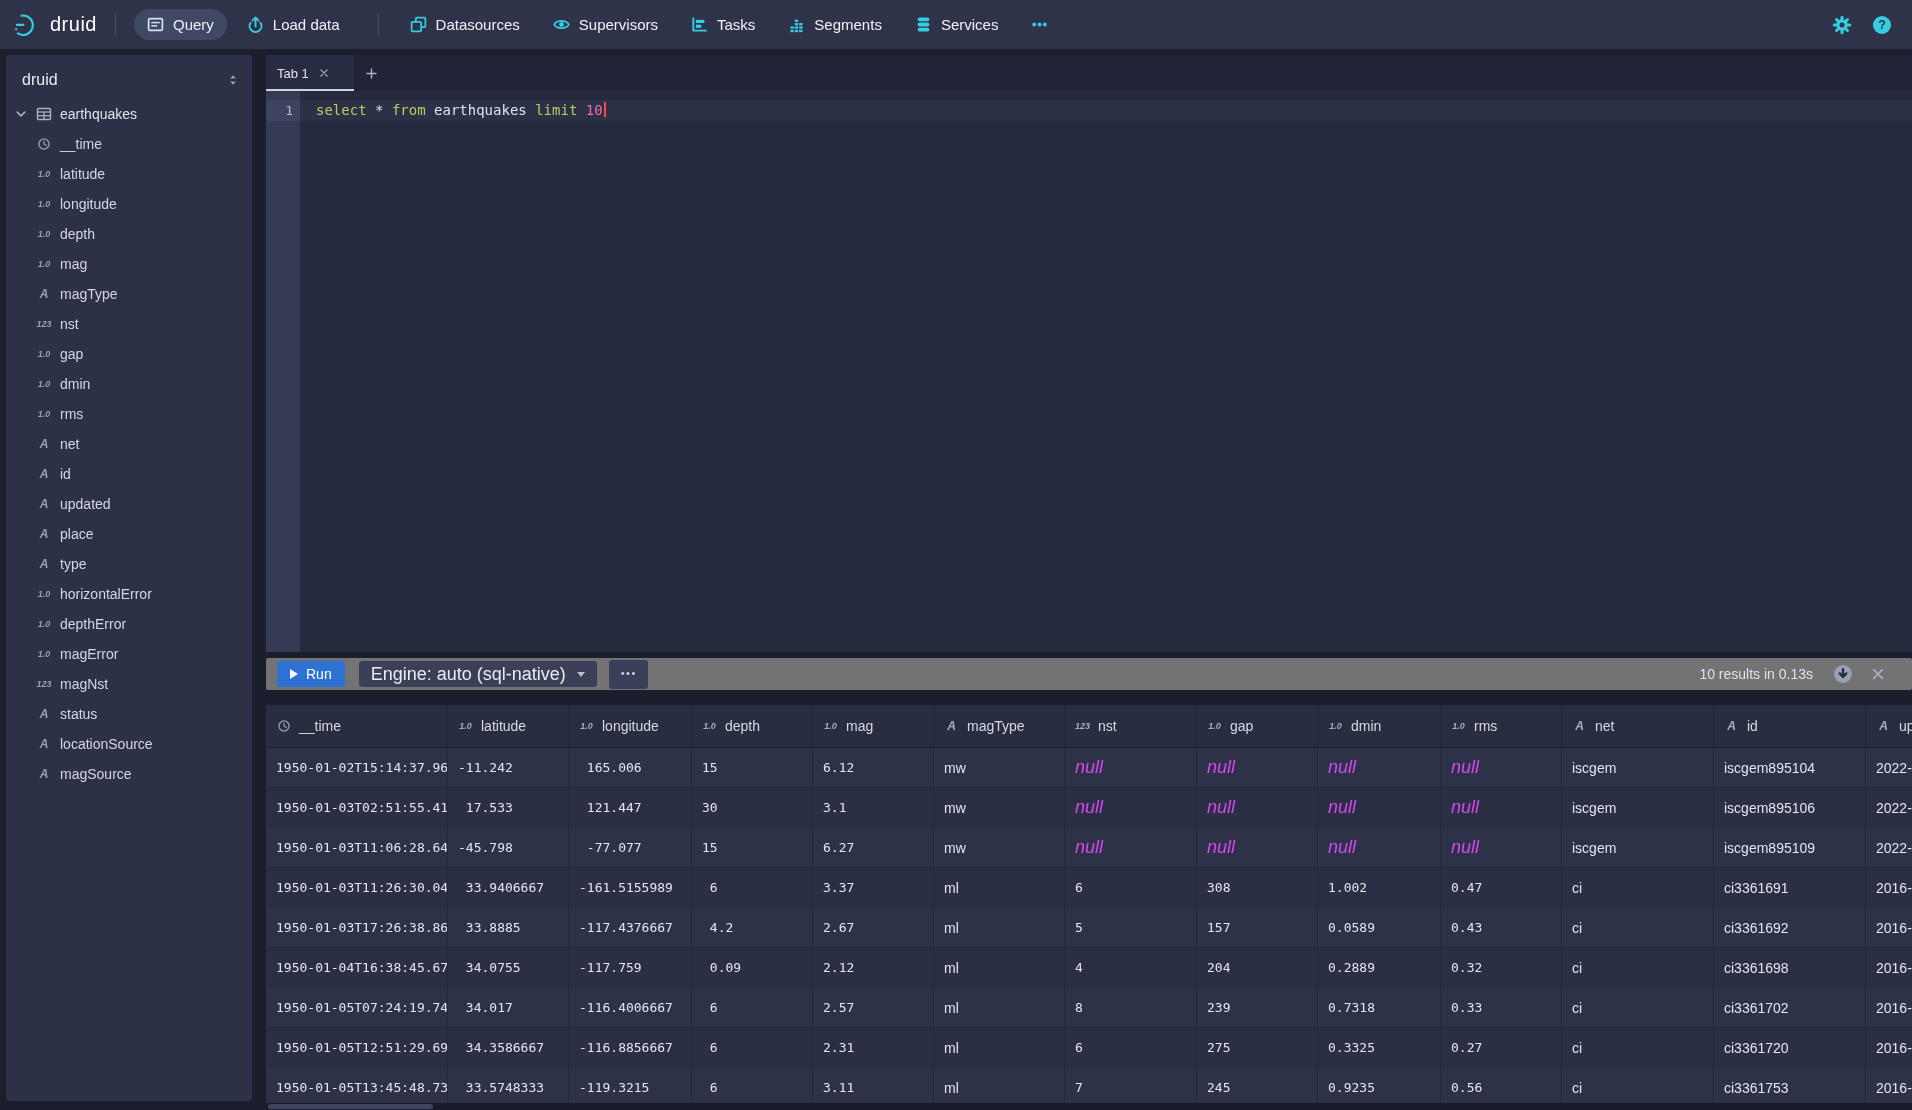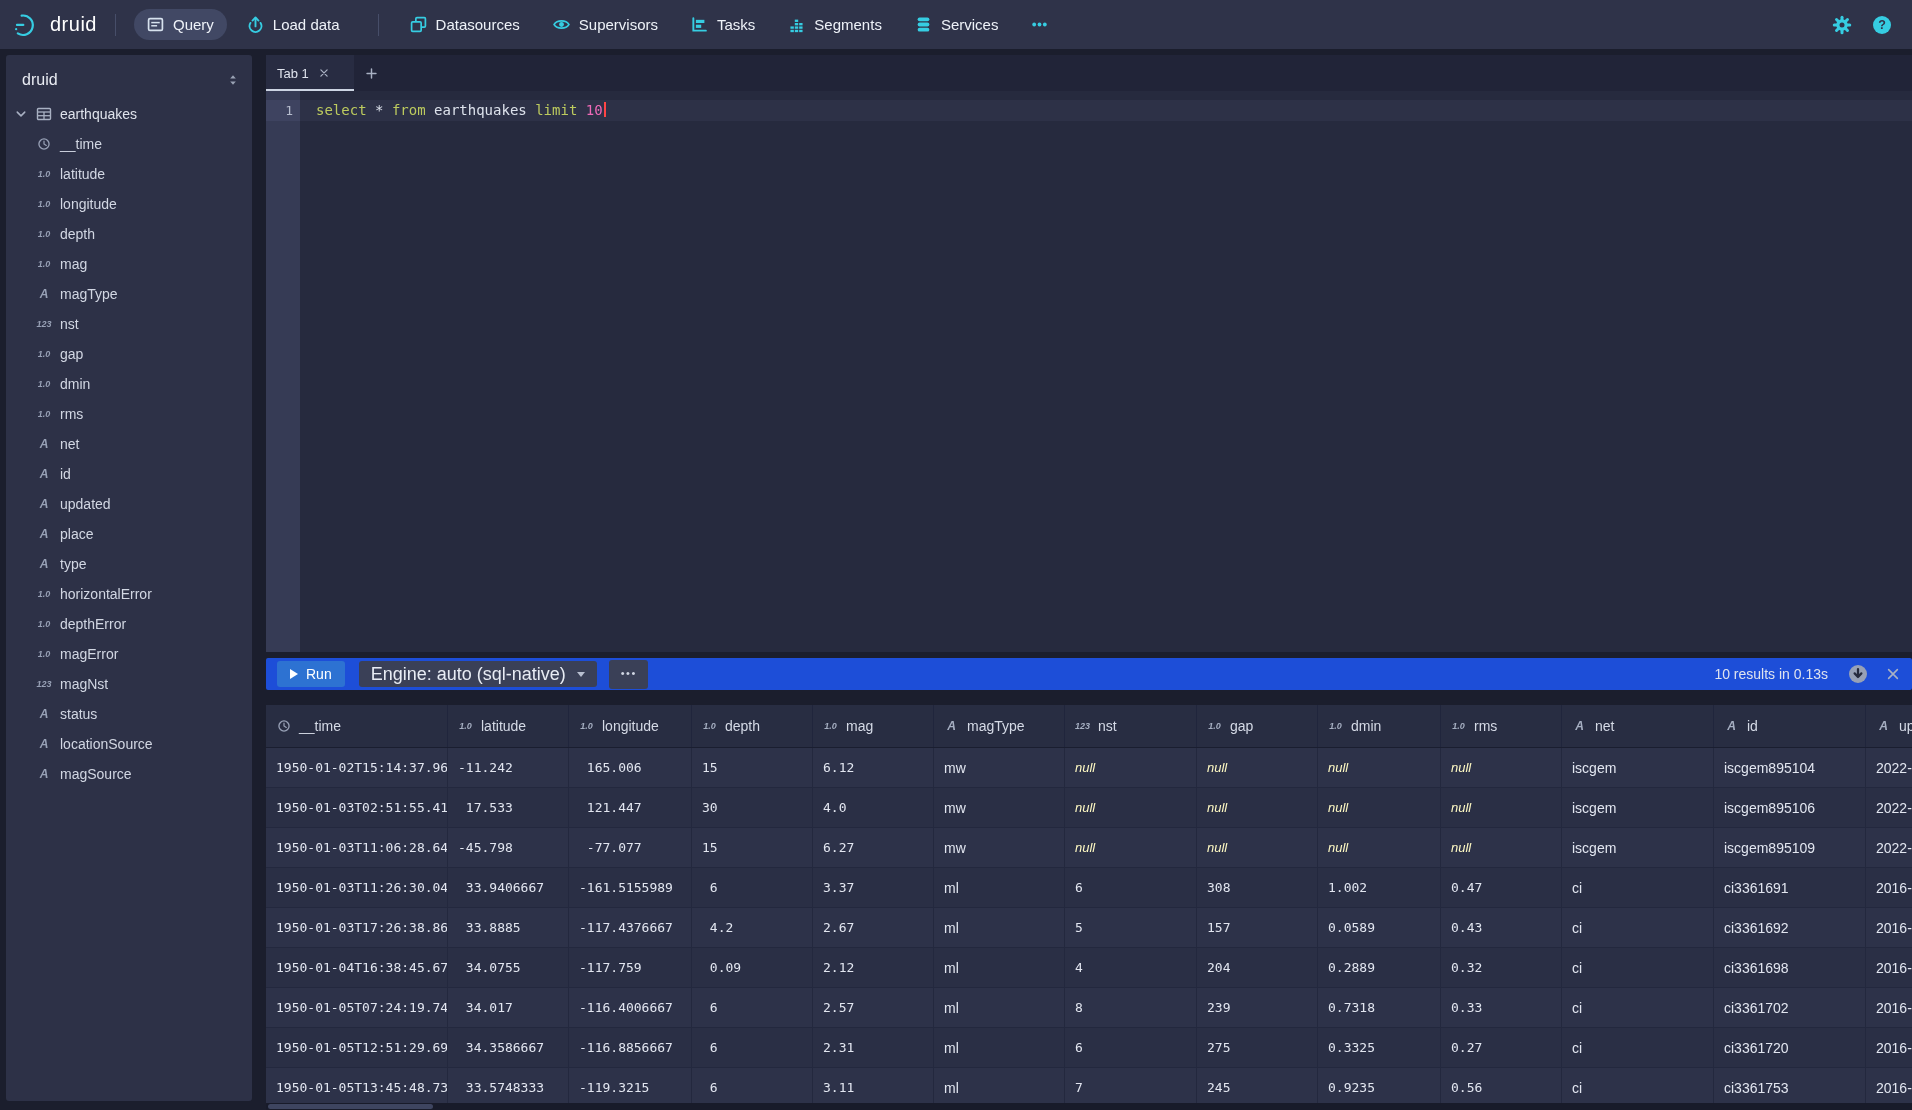--- a/index.html
+++ b/index.html
@@ -42,41 +42,41 @@
   .gutter{position:absolute;left:0;top:0;width:34px;height:100%;background:#363b55;}
   .active-line{position:absolute;left:0;top:9px;width:100%;height:21px;background:#2d3147;}
   .gutter-active{position:absolute;left:0;top:9px;width:34px;height:21px;background:#3e4360;}
   .line-no{position:absolute;left:0;top:9px;width:27px;text-align:right;color:#b6bccd;font-size:13px;line-height:21px;}
   .code-line{position:absolute;left:50px;top:9px;line-height:21px;font-size:14px;white-space:pre;}
   .tok-keyword{color:#bdcb5e;}
   .tok-plain{color:#dde2ec;}
   .tok-number{color:#ef6ab8;}
   .caret{display:inline-block;width:2px;height:15px;background:#ff4545;vertical-align:-2px;margin-left:1px;}
   
-  .runbar{position:absolute;left:266px;top:658px;width:1646px;height:32px;background:#1d4ed8;border-radius:2px;display:flex;align-items:center;padding:0 12px 0 11px;box-sizing:border-box;}
+  .runbar{position:absolute;left:266px;top:658px;width:1646px;height:32px;background:#737373;border-radius:2px;display:flex;align-items:center;padding:0 27px 0 11px;box-sizing:border-box;}
   .run-btn{height:26px;background:#2d72d2;border-radius:3px;color:#fff;display:flex;align-items:center;gap:8px;padding:0 13px;font-size:14px;cursor:pointer;}
   .play{width:0;height:0;border-left:8px solid #fff;border-top:5px solid transparent;border-bottom:5px solid transparent;}
   .engine-btn{height:26px;background:#3a4057;border-radius:3px;color:#e8ecf4;display:flex;align-items:center;gap:11px;padding:0 12px;font-size:18px;margin-left:14px;cursor:pointer;}
   .caret-down{width:0;height:0;border-top:5px solid #b8bfd0;border-left:4.5px solid transparent;border-right:4.5px solid transparent;}
   .more-btn{height:26px;min-width:30px;background:#3a4057;border-radius:3px;display:flex;align-items:center;justify-content:center;color:#d0d6e3;font-size:11px;letter-spacing:1.5px;margin-left:12px;cursor:pointer;padding:0 4px 3px 5px;}
   .results-summary{margin-left:auto;color:#dfe3ee;font-size:14px;}
   .dl-btn{margin-left:20px;cursor:pointer;}
   .dl-btn svg{width:20px;height:20px;}
   .x-btn{margin-left:18px;cursor:pointer;}
   .x-btn svg{width:14px;height:14px;}
   
   .results{position:absolute;left:266px;top:705px;width:1646px;height:405px;background:#262b3f;overflow:hidden;}
   .rhead{display:flex;height:42px;background:#282d42;border-bottom:1px solid #1a1e30;}
   .th{flex:none;display:flex;align-items:center;gap:7px;padding-left:9px;box-sizing:border-box;border-right:1px solid #20253c;color:#d5dae6;font-size:14px;overflow:hidden;cursor:pointer;}
   .th .type-ico{color:#a6afc2;width:17px;}
   .tr{display:flex;height:39px;border-bottom:1px solid #23283e;background:#2a2f45;}
   .tr:nth-child(odd){background:#2d3249;}
   .td{flex:none;display:flex;align-items:center;padding-left:10px;box-sizing:border-box;border-right:1px solid #23283e;color:#e2e6f0;font-size:14px;overflow:hidden;white-space:pre;cursor:pointer;}
   .td.mono{font-family:"DejaVu Sans Mono",monospace;font-size:13px;}
-  .td.null{font-style:italic;color:#fef9c3;font-family:"Liberation Sans",sans-serif;font-size:13px;}
+  .td.null{font-style:italic;color:#d946ef;font-family:"Liberation Sans",sans-serif;font-size:18px;}
   .tr.partial{height:5px;border-bottom:none;}
   .hscroll{position:absolute;left:0;bottom:0;width:100%;height:7px;background:#181b2a;}
   .hthumb{position:absolute;left:2px;top:1px;width:165px;height:5px;background:#3e4560;border-radius:3px;cursor:pointer;}
 </style>
 </head>
 <body>
 
 <div class="nav">
   <div class="brand">
     <svg width="27" height="27" viewBox="0 0 32 32">
@@ -422,21 +422,21 @@
         <div class="td mono null" style="width: 121px;">null</div>
         <div class="td" style="width: 152px;">iscgem</div>
         <div class="td" style="width: 152px;">iscgem895104</div>
         <div class="td" style="width: 120px;">2022-0</div>
       </div>
       <div class="tr">
         <div class="td mono" style="width: 182px;">1950-01-03T02:51:55.410Z</div>
         <div class="td mono" style="width: 121px;"> 17.533</div>
         <div class="td mono" style="width: 123px;"> 121.447</div>
         <div class="td mono" style="width: 121px;">30</div>
-        <div class="td mono" style="width: 121px;">4.0</div>
+        <div class="td mono" style="width: 121px;">3.1</div>
         <div class="td" style="width: 131px;">mw</div>
         <div class="td mono null" style="width: 132px;">null</div>
         <div class="td mono null" style="width: 121px;">null</div>
         <div class="td mono null" style="width: 123px;">null</div>
         <div class="td mono null" style="width: 121px;">null</div>
         <div class="td" style="width: 152px;">iscgem</div>
         <div class="td" style="width: 152px;">iscgem895106</div>
         <div class="td" style="width: 120px;">2022-0</div>
       </div>
       <div class="tr">

